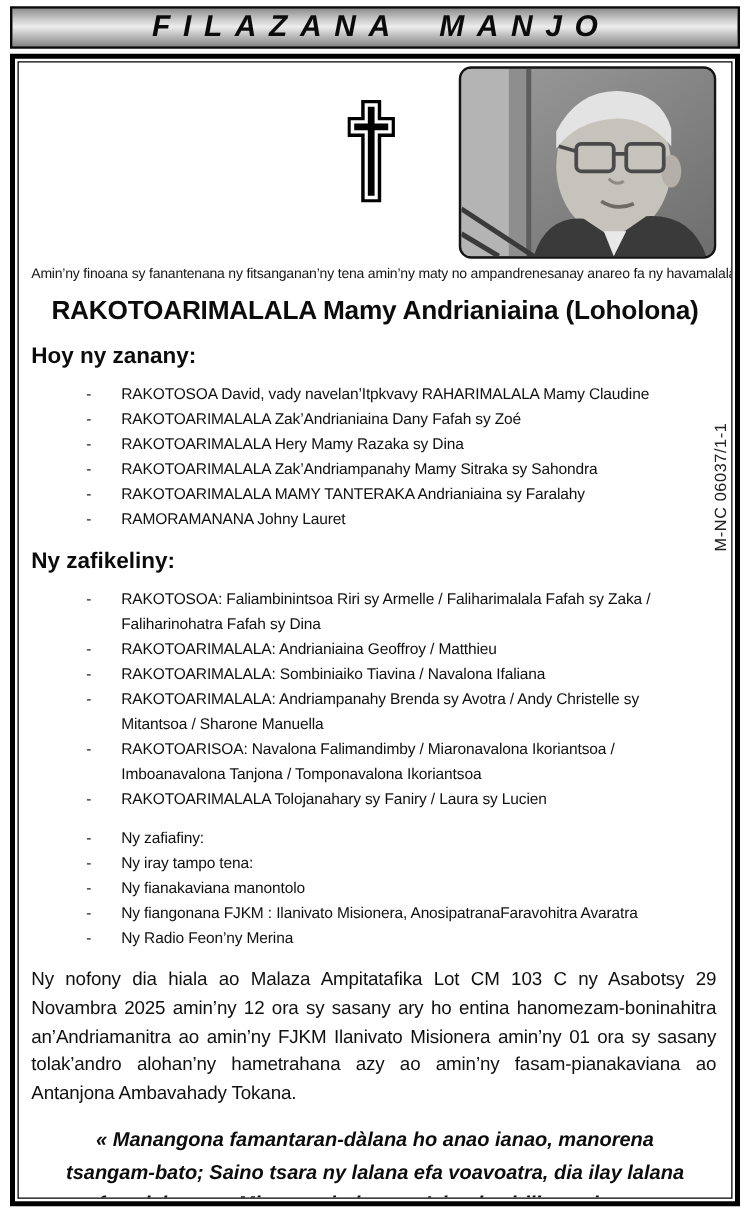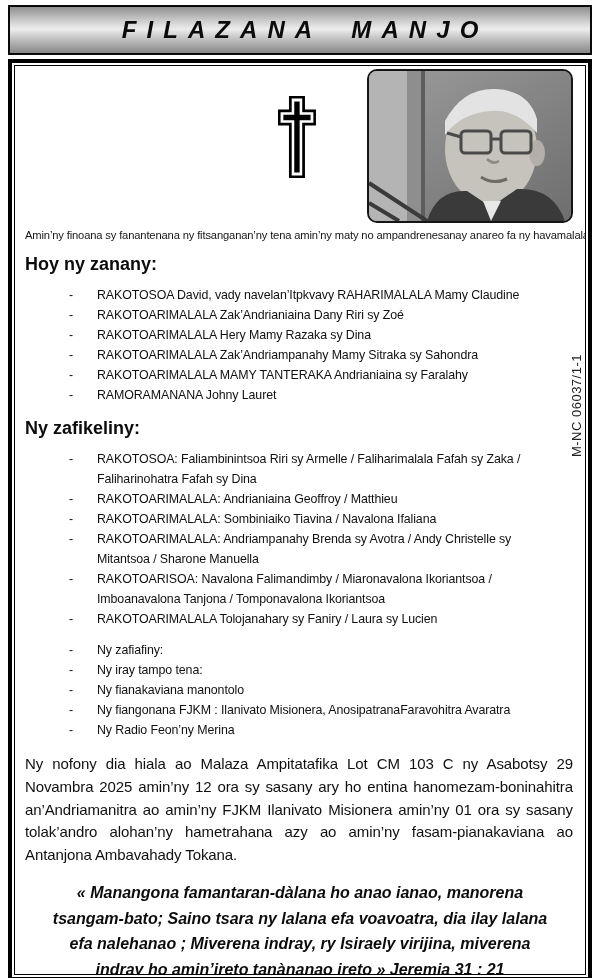--- a/index.html
+++ b/index.html
@@ -5,21 +5,21 @@
   html, body { margin:0; padding:0; background:#ffffff; }
   body {
     width:600px; height:978px; overflow:hidden;
     font-family:"Liberation Sans", sans-serif; color:#101010;
     -webkit-font-smoothing:antialiased;
   }
   .page { width:600px; height:978px; position:relative; background:#fff; }
 
   
   .header-bar {
-    margin:5px 8px 0 8px; height:50px; box-sizing:border-box;
+    margin:5px 8px 0 8px; height:34px; box-sizing:border-box;
     border:2px solid #0a0a0a;
     background:linear-gradient(180deg,#8f8f8f 0%,#c9c9c9 28%,#ededed 48%,#c4c4c4 68%,#878787 100%);
     display:flex; align-items:center; justify-content:center;text-align:right;
   }
   .header-title {
     font-weight:bold; font-style:italic; font-size:24px; line-height:1;
     letter-spacing:0.42em; word-spacing:0.55em; color:#0b0b0b; padding-left:0.42em;
     white-space:nowrap;
   }
 
@@ -134,32 +134,33 @@
             <path d="M118,88 q6,6 12,2" stroke="#8f8a84" stroke-width="2.5" fill="none"></path>
             <path d="M112,106 q12,8 26,2" stroke="#6e6a64" stroke-width="3" fill="none"></path>
             <path d="M58,150 Q68,118 98,120 L122,136 L148,118 Q184,116 196,150 Z" fill="#3a3a3a"></path>
             <path d="M114,130 L122,150 L132,130 Z" fill="#e8e8e8"></path>
           </svg>
         </div>
       </div>
 
       <div class="intro-line">Amin’ny finoana sy fanantenana ny fitsanganan’ny tena amin’ny maty no ampandrenesanay anareo fa ny havamalalanay</div>
 
+      <h1 class="name-line">RAKOTOARIMALALA Mamy Andrianiaina (Loholona)</h1>
 
 
       <div class="section-heading">Hoy ny zanany:</div>
 
       <div class="bullet-list">
           <div class="bullet-item">
           <span class="dash">-</span>
           <span class="item-text">RAKOTOSOA David, vady navelan’Itpkvavy RAHARIMALALA Mamy Claudine</span>
         </div>
           <div class="bullet-item">
           <span class="dash">-</span>
-          <span class="item-text">RAKOTOARIMALALA Zak’Andrianiaina Dany Riri sy Zoé</span>
+          <span class="item-text">RAKOTOARIMALALA Zak’Andrianiaina Dany Fafah sy Zoé</span>
         </div>
           <div class="bullet-item">
           <span class="dash">-</span>
           <span class="item-text">RAKOTOARIMALALA Hery Mamy Razaka sy Dina</span>
         </div>
           <div class="bullet-item">
           <span class="dash">-</span>
           <span class="item-text">RAKOTOARIMALALA Zak’Andriampanahy Mamy Sitraka sy Sahondra</span>
         </div>
           <div class="bullet-item">

